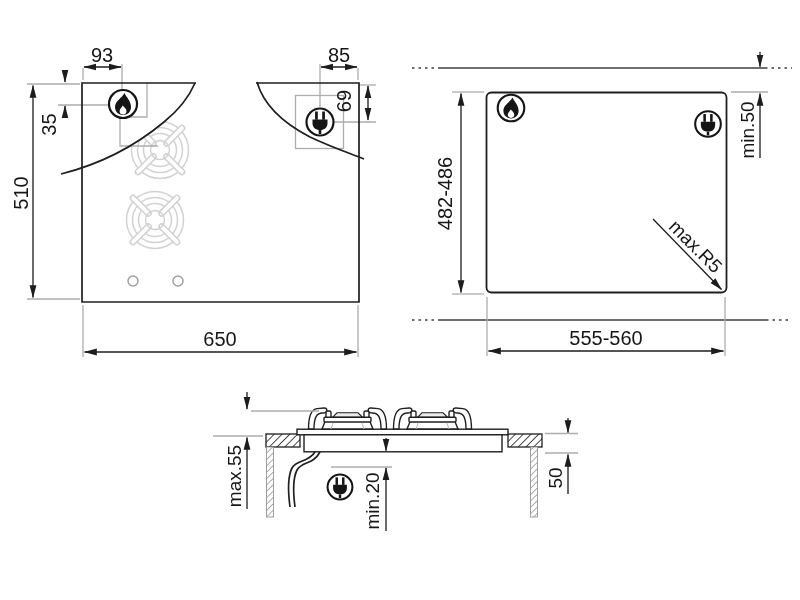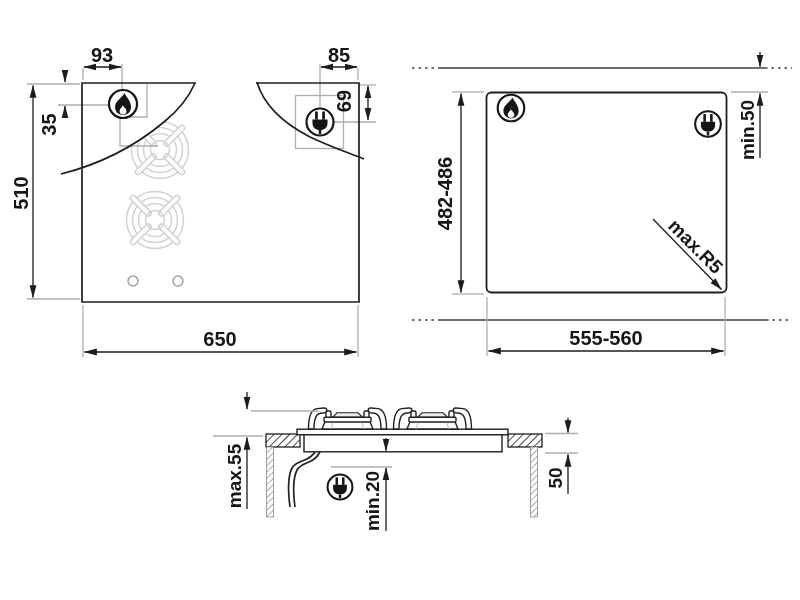--- a/index.html
+++ b/index.html
@@ -1,16 +1,16 @@
 <!DOCTYPE html>
 <html><head>
 <meta charset="utf-8">
 <style>
   html,body { margin:0; padding:0; background:#ffffff; }
-  .canvas { position:relative; width:800px; height:600px; background:#ffffff; overflow:hidden;font-weight:bold; }
+  .canvas { position:relative; width:800px; height:600px; background:#ffffff; overflow:hidden; }
   svg { display:block; }
   .lbl { font-family:"Liberation Sans","DejaVu Sans",sans-serif; font-size:20px; fill:#161616; }
   .lbl-s { font-family:"Liberation Sans","DejaVu Sans",sans-serif; font-size:19px; fill:#161616; }
   .dim  { stroke:#1c1c1c; stroke-width:1.3; fill:none; }
   .ext  { stroke:#adadad; stroke-width:1.3; fill:none; }
   .obj  { stroke:#1f1f1f; stroke-width:1.7; fill:none; }
   .obj2 { stroke:#1f1f1f; stroke-width:1.4; fill:#ffffff; }
   .grate{ stroke:#d2d2d2; stroke-width:1.5; fill:none; }
   .wall { stroke:#6e6e6e; stroke-width:2.2; fill:none; }
 </style>

